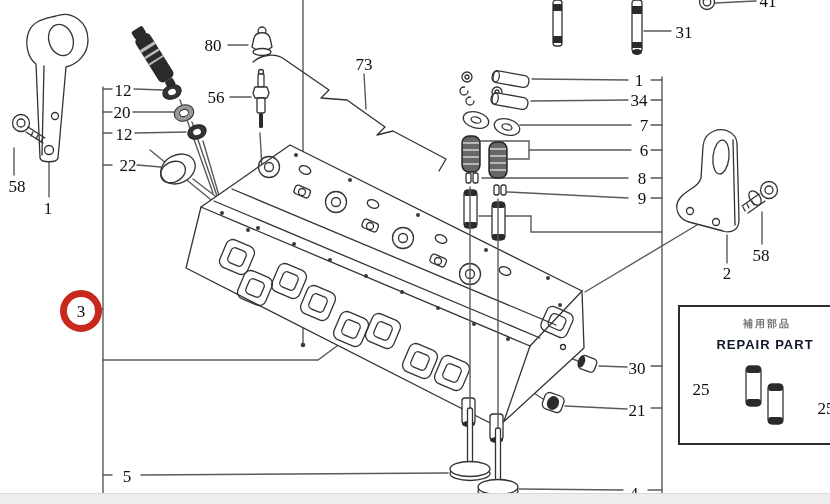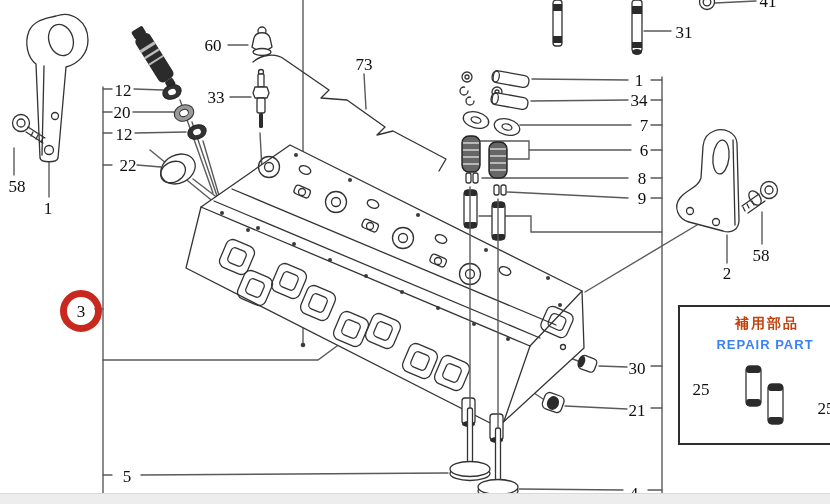--- a/index.html
+++ b/index.html
@@ -9,24 +9,24 @@
   
   .p  {stroke:#333;fill:#fff;stroke-width:1.3;stroke-linejoin:round;stroke-linecap:round;}
   .pn {stroke:#333;fill:none;stroke-width:1.3;stroke-linejoin:round;stroke-linecap:round;}
   .ln {stroke:#5a5a5a;fill:none;stroke-width:1.4;stroke-linecap:round;}
   .dk {fill:#2b2b2b;stroke:none;}
   .md {fill:#9a9a9a;stroke:#333;stroke-width:1.1;}
   .dot{fill:#3a3a3a;stroke:none;}
   
   .callout{position:absolute;transform:translate(-50%,-50%);font-size:17px;color:#0e0e0e;
            white-space:nowrap;z-index:2;line-height:1;}
-  .jp {position:absolute;transform:translate(-50%,-50%);font-weight:bold;font-size:14px;
-       letter-spacing:2px;color:#c2410c;z-index:2;white-space:nowrap;}
+  .jp {position:absolute;transform:translate(-50%,-50%);font-weight:bold;font-size:10px;
+       letter-spacing:2px;color:#737373;z-index:2;white-space:nowrap;}
   .en {position:absolute;transform:translate(-50%,-50%);font-weight:bold;font-size:13px;
-       font-family:"Liberation Sans",sans-serif;letter-spacing:1px;color:#3b82f6;z-index:2;white-space:nowrap;}
+       font-family:"Liberation Sans",sans-serif;letter-spacing:1px;color:#0f172a;z-index:2;white-space:nowrap;}
   .bottom-strip{position:absolute;left:0;top:493px;width:830px;height:11px;background:#ededed;
                 border-top:1px solid #d9d9d9;z-index:4;}
 </style>
 </head>
 <body>
 
 <div class="screen">
 
 <svg width="830" height="504" viewBox="0 0 830 504">
 
@@ -389,22 +389,22 @@
     <g>
       <rect class="p" x="768" y="384" width="15" height="40" rx="4"></rect>
       <rect class="dk" x="768" y="384" width="15" height="7" rx="3"></rect>
       <rect class="dk" x="768" y="417" width="15" height="7" rx="3"></rect>
     </g>
   </g>
 
   <circle cx="81" cy="311" r="17.5" fill="none" stroke="#c8281e" stroke-width="7"></circle>
 </svg>
 
-<div class="callout" style="left:213px;top:45px">60</div>
-<div class="callout" style="left:216px;top:97px">33</div>
+<div class="callout" style="left:213px;top:45px">80</div>
+<div class="callout" style="left:216px;top:97px">56</div>
 <div class="callout" style="left:364px;top:64px">73</div>
 <div class="callout" style="left:123px;top:90px">12</div>
 <div class="callout" style="left:122px;top:112px">20</div>
 <div class="callout" style="left:124px;top:134px">12</div>
 <div class="callout" style="left:128px;top:165px">22</div>
 <div class="callout" style="left:17px;top:186px">58</div>
 <div class="callout" style="left:48px;top:208px">1</div>
 <div class="callout" style="left:81px;top:311px">3</div>
 <div class="callout" style="left:127px;top:476px">5</div>
 <div class="callout" style="left:768px;top:1px">41</div>

